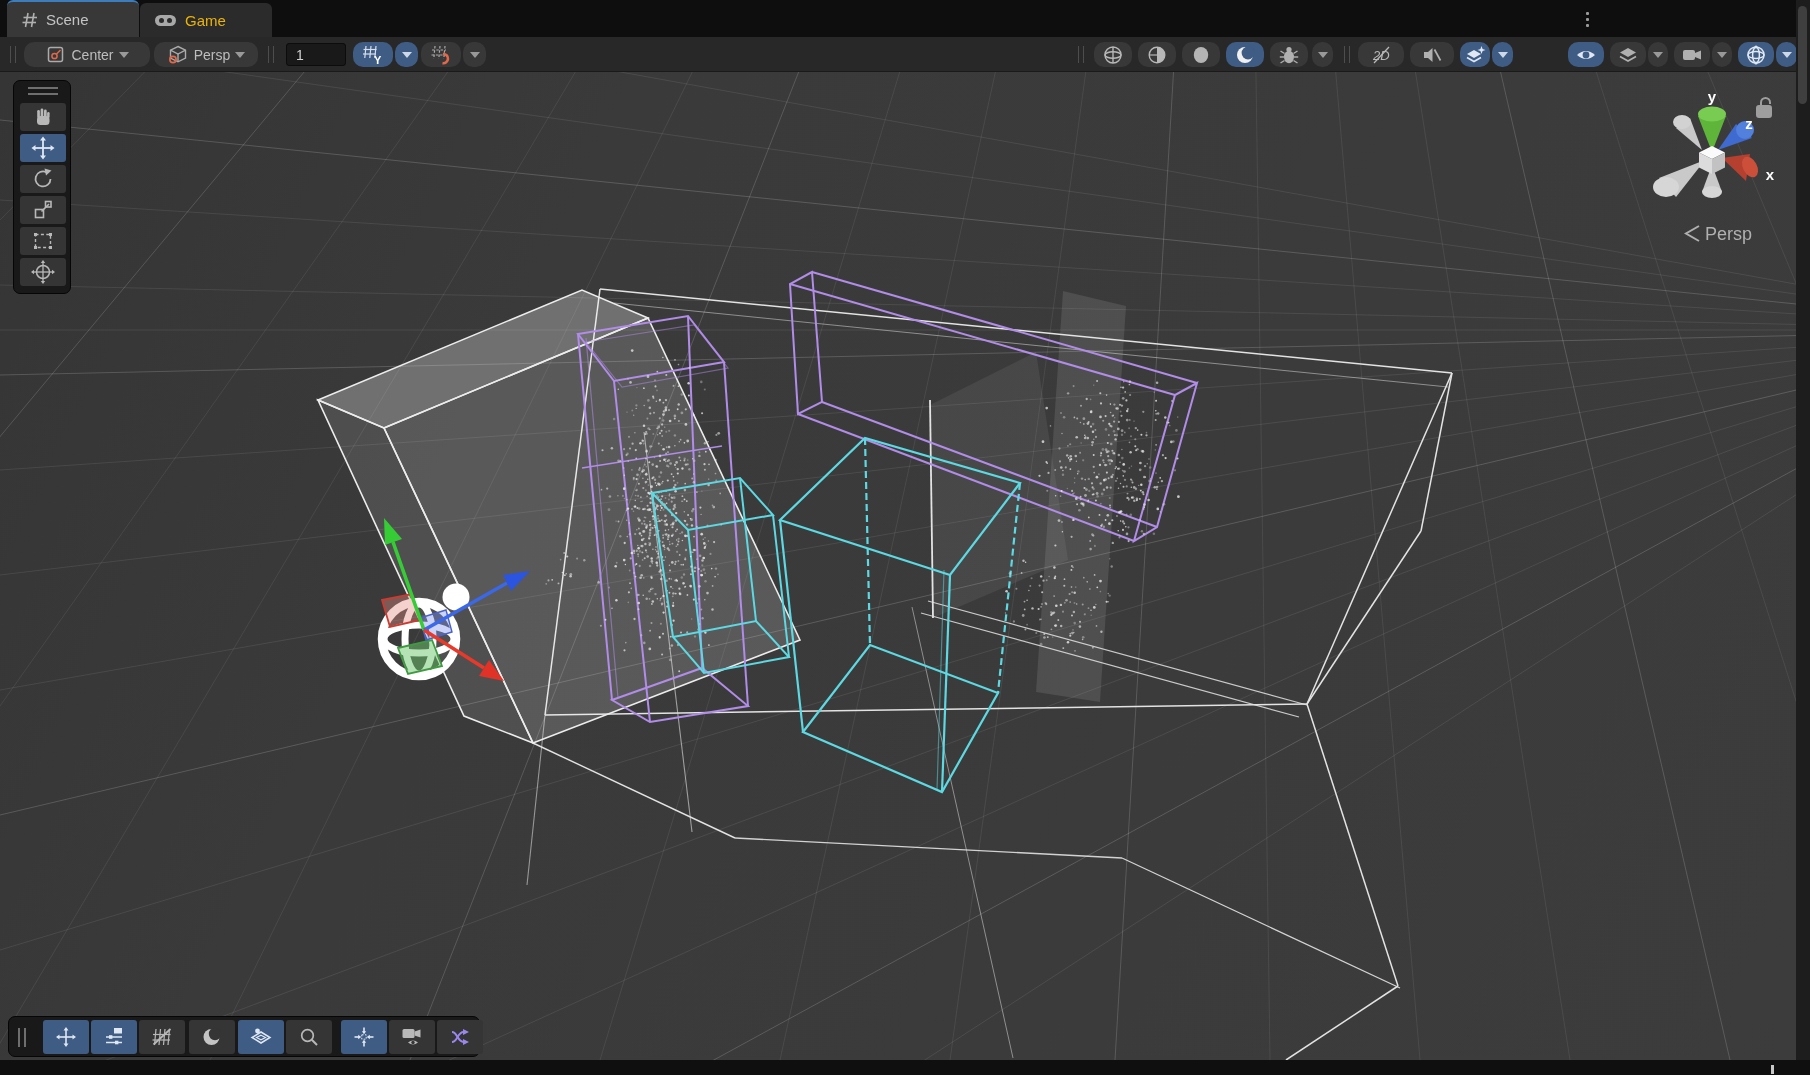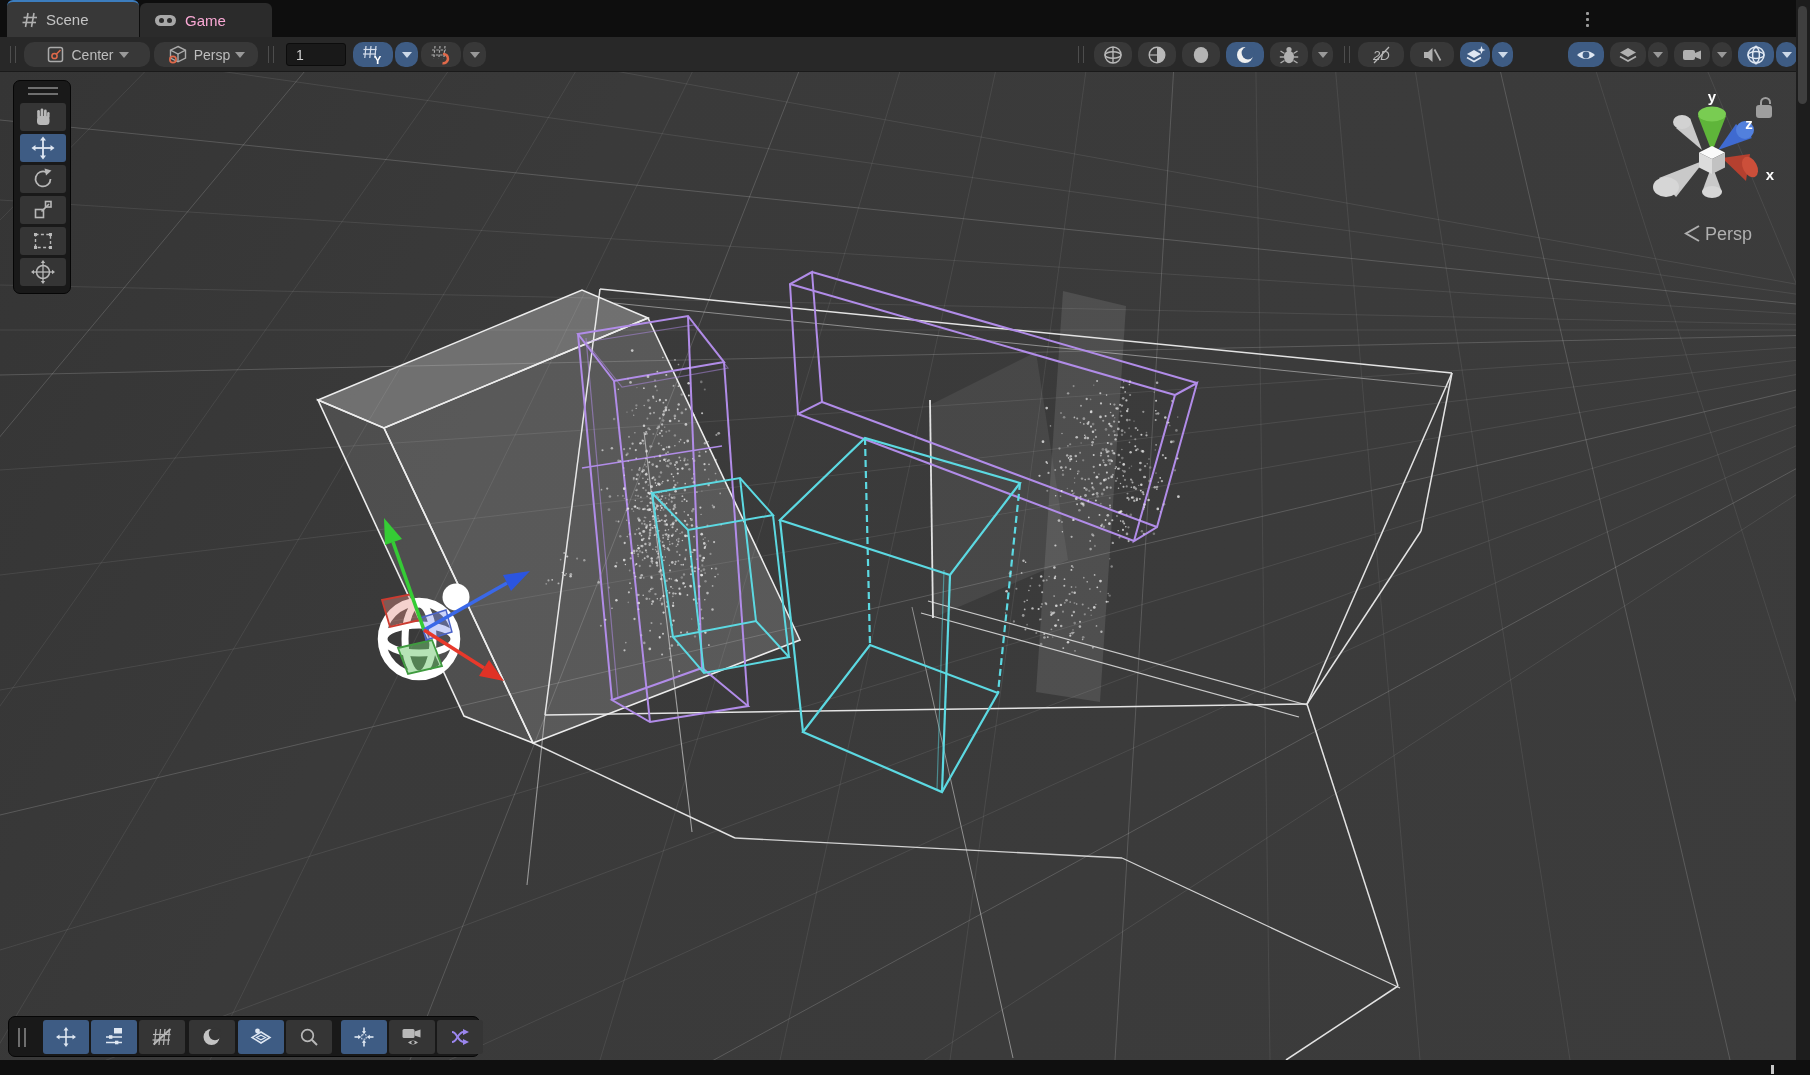--- a/index.html
+++ b/index.html
@@ -5,21 +5,21 @@
   * { margin:0; padding:0; box-sizing:border-box; }
   html,body { width:1810px; height:1075px; background:#0e0e0e; overflow:hidden;
     font-family:"Liberation Sans", sans-serif; }
   .app { position:relative; width:1810px; height:1075px; }
 
   
   .tabbar { position:absolute; left:0; top:0; width:1620px; height:37px; background:#0e0e0e; }
   .tab { position:absolute; top:0; height:37px; display:flex; align-items:center; gap:8px;
     padding:0 14px; border-radius:6px 6px 0 0; color:#c4c4c4; font-size:15px; cursor:default; }
   .tab.active { background:#383838; border-top:2px solid #3c7dbe; }
-  .tab.inactive { background:#2b2b2b; top:3px; height:34px; color:#f9a8d4; }
+  .tab.inactive { background:#2b2b2b; top:3px; height:34px; color:#eab308; }
   .kebab { position:absolute; right:24px; top:8px; width:18px; height:22px; display:flex;
     flex-direction:column; align-items:center; justify-content:center; gap:3px; }
   .kebab i { width:3px; height:3px; background:#9a9a9a; border-radius:1px; }
 
   
   .toolbar { position:absolute; left:0; top:37px; width:1810px; height:35px; background:#282828;
     border-bottom:1px solid #1a1a1a; }
   .sep { position:absolute; top:9px; width:6px; height:17px;
     border-left:1px solid #4d4d4d; border-right:1px solid #4d4d4d; }
   .tbtn { position:absolute; top:5px; height:25px; background:#383838; border-radius:10px;

